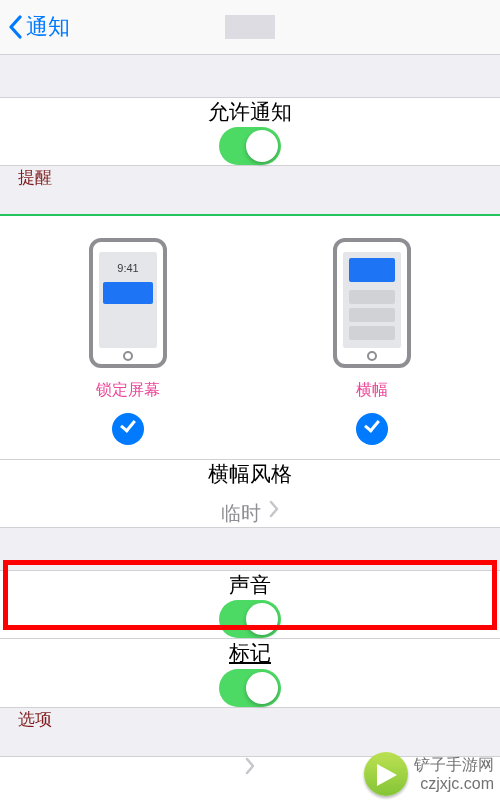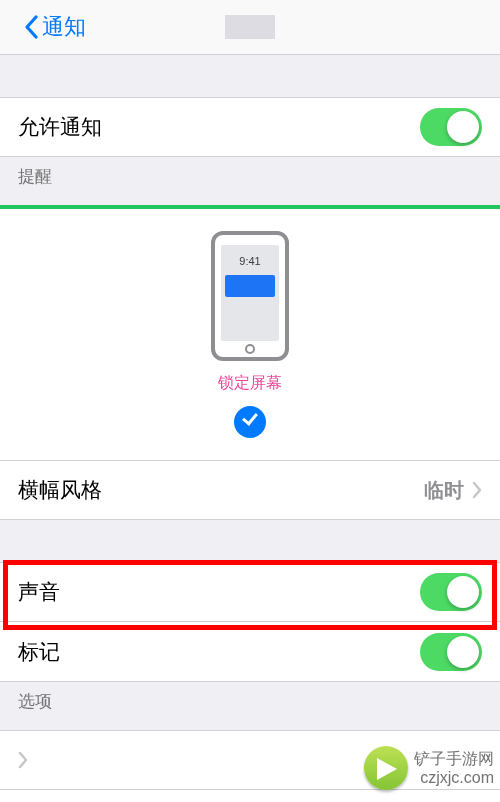--- a/index.html
+++ b/index.html
@@ -20,65 +20,66 @@
   background: #f9f9fa;
   display: flex;
   align-items: center;
   position: relative;
   border-bottom: 1px solid #d0d0d5;
 }
 .back-group {
   display: flex;
   align-items: center;
   color: #007aff;
-  padding-left: 24px;
+  padding-left: 8px;
   font-size: 22px;
 }
 .back-chevron {
   width: 14px;
   height: 24px;
   margin-right: 4px;
 }
 .header-title-mask {
   position: absolute;
   left: 50%;
   transform: translateX(-50%);
   width: 50px;
   height: 24px;
   background: #dcdce2;
 }
 
 
 .row {
   background: #fff;
-  height: 60px;
+  height: 69px;
   display: flex;
   align-items: center;
   justify-content: space-between;
   padding: 0 18px;
   border-top: 1px solid #d0d0d5;
   border-bottom: 1px solid #d0d0d5;
-}
-.row + .row { border-top: none; }
+  flex-direction: column;
+}
+.row + .row { border-top: none; text-decoration: underline; }
 .row-label { font-size: 21px; }
 .value-text { color: #8e8e93; font-size: 20px; }
-.value-group { display: flex; align-items: center; gap: 8px; font-weight: bold; }
+.value-group { display: flex; align-items: flex-start; gap: 8px; }
 .chevron-right {
   width: 10px;
   height: 18px;
   color: #c6c6cb;
 }
 
 .section-gap { height: 42px; }
 .section-header {
   height: 48px;
   display: flex;
-  align-items: center;
+  align-items: flex-start;
   padding: 0 18px 10px;
-  color: #737373;
+  color: #7f1d1d;
   font-size: 17px;
 }
 
 
 .toggle {
   width: 62px;
   height: 38px;
   background: #4cd964;
   border-radius: 19px;
   position: relative;
@@ -92,21 +93,21 @@
   height: 32px;
   background: #fff;
   border-radius: 50%;
   box-shadow: 0 2px 4px rgba(0,0,0,0.25);
 }
 
 
 .alert-panel {
   background: #fff;
   padding: 22px 0 0;
-  border-top: 4px solid #22c55e;
+  border-top: 2px solid #22c55e;
 }
 .alert-options {
   display: flex;
   justify-content: space-around;
   padding: 0 6px 4px;
 }
 .alert-option {
   display: flex;
   flex-direction: column;
   align-items: center;
@@ -219,21 +220,21 @@
   right: 3px;
   top: 560px;
   height: 70px;
   pointer-events: none;
 }
 
 
 .watermark {
   position: absolute;
   right: 6px;
-  bottom: 12px;
+  bottom: 6px;
   display: flex;
   align-items: center;
   gap: 6px;
   pointer-events: none;
   opacity: 0.95;
 }
 .wm-icon {
   width: 44px;
   height: 44px;
   background: linear-gradient(#b9e04a, #7ec22c);
@@ -285,23 +286,36 @@
           <div class="time">9:41</div>
           <div class="notif"></div>
         </div>
         <div class="home-btn"></div>
       </div>
       <div class="alert-caption">锁定屏幕</div>
       <div class="check-circle"></div>
     </div>
 
 
-  </div>
-
-  <div class="row" style="margin-top:18px;border-bottom:1px solid #d0d0d5;">
+    <div class="alert-option">
+      <div class="phone banner">
+        <div class="phone-inner">
+          <div class="notif-b"></div>
+          <div class="stripe s1"></div>
+          <div class="stripe s2"></div>
+          <div class="stripe s3"></div>
+        </div>
+        <div class="home-btn"></div>
+      </div>
+      <div class="alert-caption">横幅</div>
+      <div class="check-circle"></div>
+    </div>
+  </div>
+
+  <div class="row" style="margin-top:10px;border-bottom:1px solid #d0d0d5;">
     <span class="row-label">横幅风格</span>
     <div class="value-group">
       <span class="value-text">临时</span>
       <svg class="chevron-right" viewBox="0 0 10 18">
         <polyline points="2,2 8,9 2,16" fill="none" stroke="#c6c6cb" stroke-width="2.5" stroke-linecap="round" stroke-linejoin="round"></polyline>
       </svg>
     </div>
   </div>
 </div>
 

